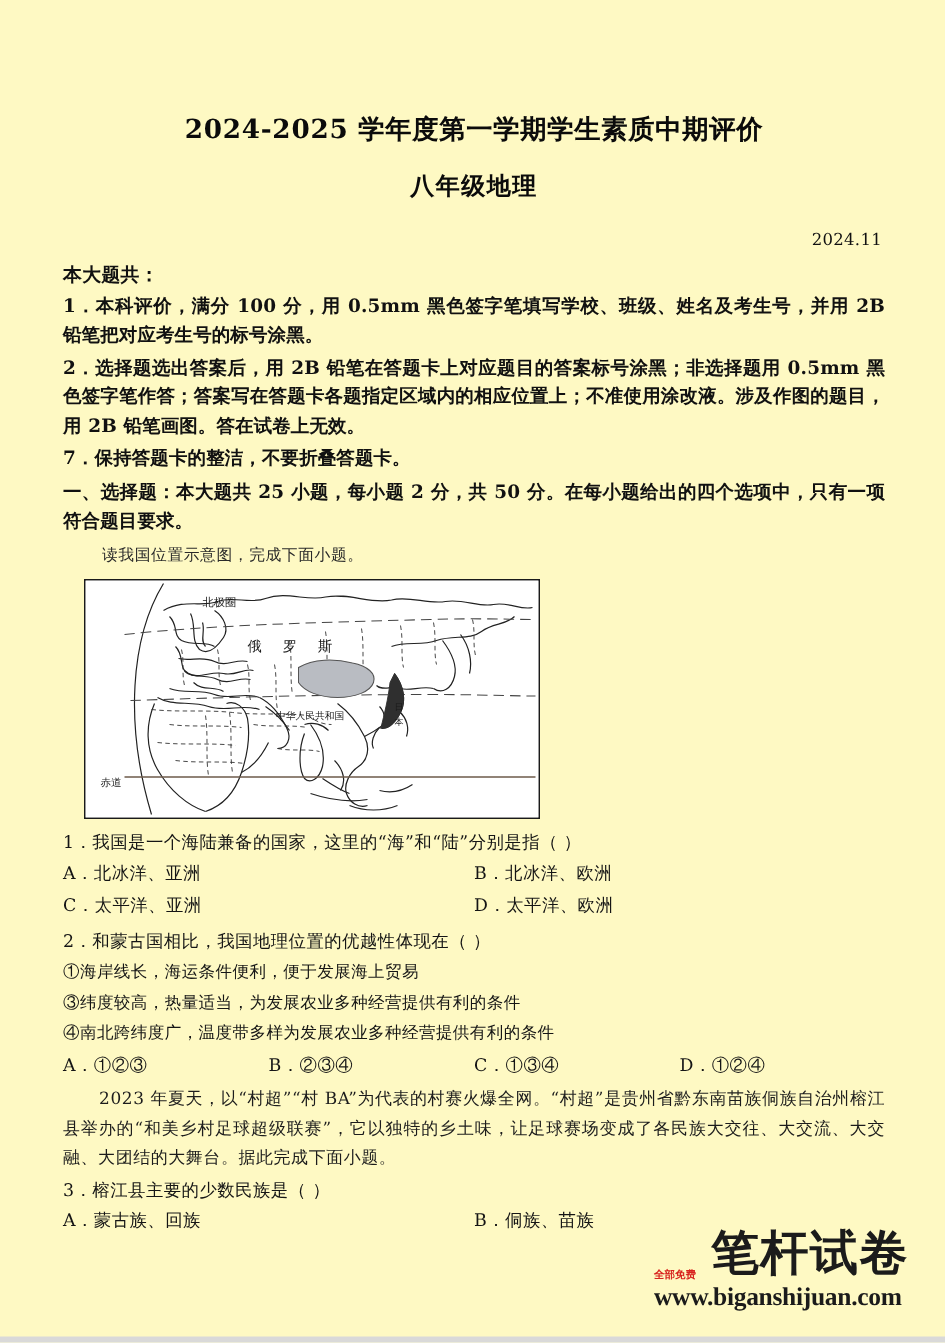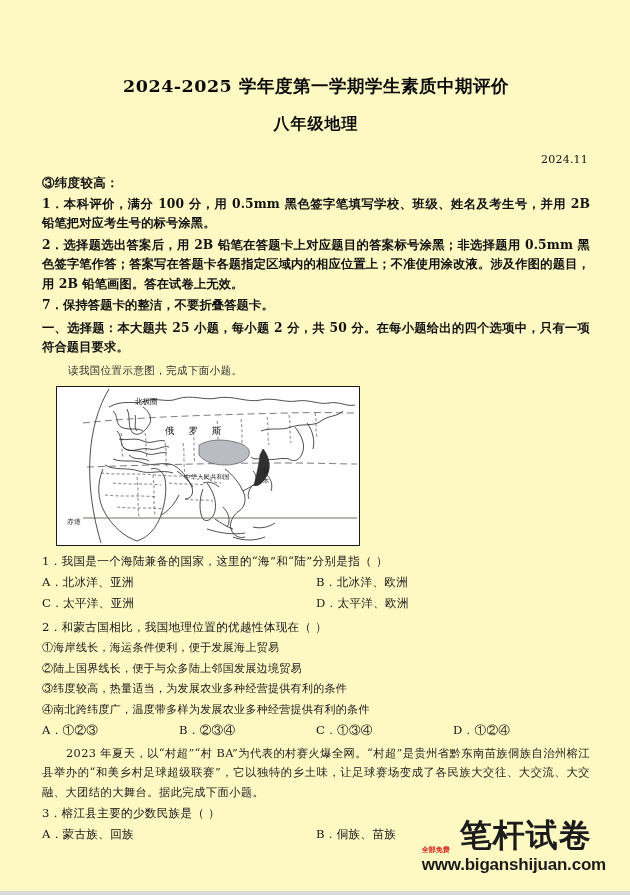--- a/index.html
+++ b/index.html
@@ -161,21 +161,21 @@
     position: absolute;
     left: 0;
     bottom: 19px;
     font-size: 7px;
     font-weight: bold;
     color: #d8231e;
     letter-spacing: 0px;
     font-family: "DejaVu Sans", "Liberation Sans", sans-serif;
   }
   .wm-url {
-    font-family: Liberation Sans, sans-serif;
+    font-family: Liberation Serif, serif;
     font-size: 17px;
     font-weight: bold;
     color: #1b1b1b;
     letter-spacing: -0.2px;
     margin-top: 3px;
   }
   .bottom-rule {
     position: absolute;
     left: 0;
     right: 0;
@@ -187,21 +187,21 @@
 </head>
 <body>
 
 <div class="page">
   <div class="content">
 
     <div class="doc-title">2024-2025 学年度第一学期学生素质中期评价</div>
     <div class="doc-subtitle">八年级地理</div>
     <div class="doc-date">2024.11</div>
 
-    <div class="notice-heading">③纬度较高：</div>
+    <div class="notice-heading">本大题共：</div>
     <div class="notice-item">1．本科评价，满分 100 分，用 0.5mm 黑色签字笔填写学校、班级、姓名及考生号，并用 2B 铅笔把对应考生号的标号涂黑。</div>
     <div class="notice-item">2．选择题选出答案后，用 2B 铅笔在答题卡上对应题目的答案标号涂黑；非选择题用 0.5mm 黑色签字笔作答；答案写在答题卡各题指定区域内的相应位置上；不准使用涂改液。涉及作图的题目，用 2B 铅笔画图。答在试卷上无效。</div>
     <div class="notice-item">7．保持答题卡的整洁，不要折叠答题卡。</div>
 
     <div class="section-heading">一、选择题：本大题共 25 小题，每小题 2 分，共 50 分。在每小题给出的四个选项中，只有一项符合题目要求。</div>
     <div class="material-caption">读我国位置示意图，完成下面小题。</div>
 
     <div class="figure">
       <svg width="302" height="158" viewBox="0 0 302 158" xmlns="http://www.w3.org/2000/svg">
         <rect x="0" y="0" width="302" height="158" fill="#ffffff"></rect>
@@ -306,21 +306,20 @@
       <span>A．北冰洋、亚洲</span>
       <span>B．北冰洋、欧洲</span>
     </div>
     <div class="opt-row opt-2col">
       <span>C．太平洋、亚洲</span>
       <span>D．太平洋、欧洲</span>
     </div>
 
     <div class="question">2．和蒙古国相比，我国地理位置的优越性体现在（    ）</div>
     <div class="statement">①海岸线长，海运条件便利，便于发展海上贸易</div>
-    <div class="statement">②陆上国界线长，便于与众多陆上邻国发展边境贸易</div>
     <div class="statement">③纬度较高，热量适当，为发展农业多种经营提供有利的条件</div>
     <div class="statement">④南北跨纬度广，温度带多样为发展农业多种经营提供有利的条件</div>
     <div class="opt-row opt-4col">
       <span>A．①②③</span>
       <span>B．②③④</span>
       <span>C．①③④</span>
       <span>D．①②④</span>
     </div>
 
     <div class="para-block">2023 年夏天，以“村超”“村 BA”为代表的村赛火爆全网。“村超”是贵州省黔东南苗族侗族自治州榕江县举办的“和美乡村足球超级联赛”，它以独特的乡土味，让足球赛场变成了各民族大交往、大交流、大交融、大团结的大舞台。据此完成下面小题。</div>

